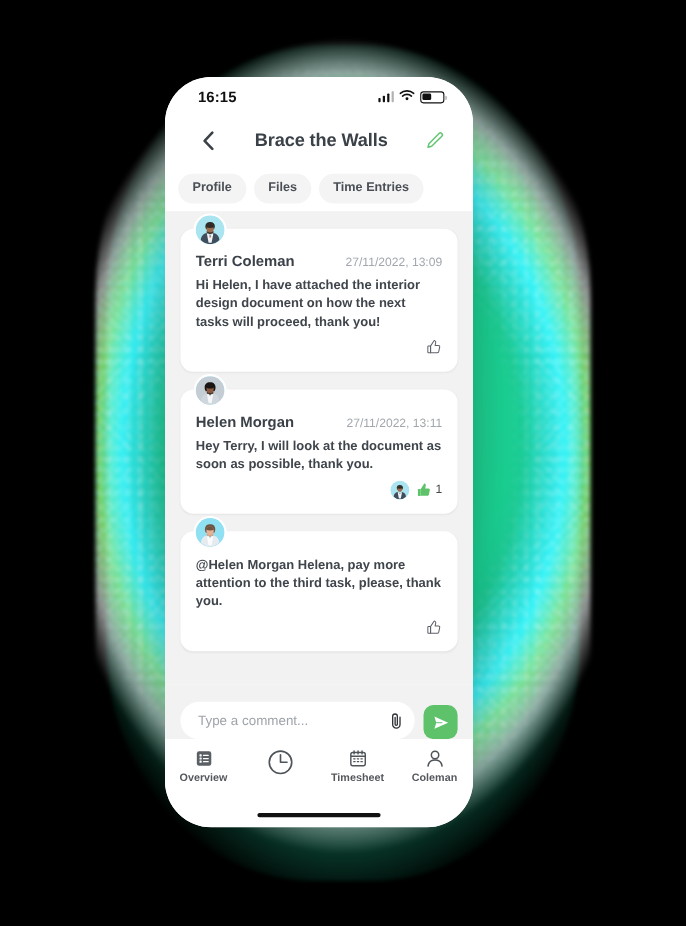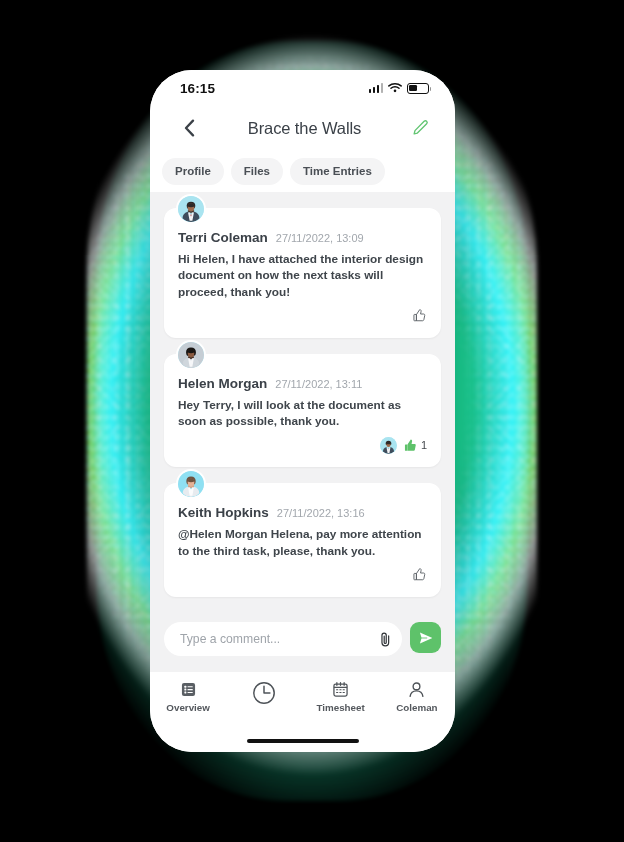--- a/index.html
+++ b/index.html
@@ -70,21 +70,21 @@
     background-size: 9px 9px, 13px 13px, 11px 11px, 8px 8px, 14px 14px, 10px 10px, 12px 12px, 9px 9px, 15px 15px;
     -webkit-mask-image: radial-gradient(ellipse 60% 48% at 50% 48%, rgba(0,0,0,0) 56%, #000 70%, #000 84%, rgba(0,0,0,0) 94%);
             mask-image: radial-gradient(ellipse 60% 48% at 50% 48%, rgba(0,0,0,0) 56%, #000 70%, #000 84%, rgba(0,0,0,0) 94%);
   }
 
   
   .phone {
     position: absolute;
     left: 150px;
     top: 70px;
-    width: 305px;
+    width: 280px;
     height: 682px;
     background: #ffffff;
     border-radius: 42px;
     box-shadow: 0 18px 50px rgba(0,0,0,0.28);
     overflow: hidden;
     display: flex;
     flex-direction: column;
   }
 
   
@@ -139,21 +139,21 @@
   }
   .back-btn {
     width: 26px; height: 26px;
     display: flex; align-items: center; justify-content: center;
     cursor: pointer;
   }
   .page-title {
     flex: 1;
     text-align: center;
     font-size: 16.5px;
-    font-weight: 400;
+    font-weight: 700;
     color: #3b4148;
     letter-spacing: -0.1px;
   }
   .edit-btn {
     width: 26px; height: 26px;
     display: flex; align-items: center; justify-content: center;
     cursor: pointer;
   }
 
   
@@ -214,20 +214,21 @@
     border-radius: 50%;
     overflow: hidden;
     background: #b9e7f2;
     box-shadow: 0 0 0 2px #fff;
   }
   .avatar svg { display: block; width: 100%; height: 100%; }
 
   .c-row {
     display: flex;
     align-items: baseline;
+    justify-content: space-between;
     gap: 8px;
     margin-bottom: 6px;
   }
   .c-name {
     font-size: 13.5px;
     font-weight: 700;
     color: #3b4148;
   }
   .c-date {
     font-size: 11px;
@@ -266,21 +267,21 @@
     font-size: 11px;
     color: #45494e;
     font-weight: 500;
   }
 
   
   .composer {
     flex: 0 0 50px;
     background: #f2f2f3;
     display: flex;
-    align-items: flex-start;
+    align-items: flex-end;
     padding: 0 14px;
     gap: 8px;
   }
   .composer-field {
     flex: 1 1 auto;
     height: 34px;
     background: #fff;
     border-radius: 17px;
     display: flex;
     align-items: center;
@@ -473,24 +474,20 @@
           <svg viewBox="0 0 40 40">
             <circle cx="20" cy="20" r="20" fill="#8fe0f2"></circle>
             <path d="M20 8.6c4.8 0 7.2 2.7 7.2 6.9 0 2-.5 3.7-1.3 4.9l-11.8.1c-.8-1.2-1.3-2.9-1.3-5 0-4.2 2.4-6.9 7.2-6.9Z" fill="#6e5340"></path>
             <ellipse cx="20" cy="18" rx="5.1" ry="6.1" fill="#e5b295"></ellipse>
             <path d="M14.8 16.3c1.6.8 3.3 1.1 5.2 1.1s3.6-.3 5.2-1.1c-.4-3.2-2.3-5-5.2-5s-4.8 1.8-5.2 5Z" fill="#6e5340"></path>
             <path d="M15.6 22c1.3 1.1 2.8 1.7 4.4 1.7s3.1-.6 4.4-1.7c.2.9.3 1.6.3 2.2-1.3 1.3-2.9 2-4.7 2s-3.4-.7-4.7-2c0-.6.1-1.3.3-2.2Z" fill="#d9a184"></path>
             <path d="M14.8 24.2 20 28l5.2-3.8C30 25.5 32.8 29.4 32.8 34.3A20 20 0 0 1 20 40 20 20 0 0 1 7.2 34.3c0-4.9 2.8-8.8 7.6-10.1Z" fill="#e7ebef"></path>
             <path d="M17.5 24.8 20 29l2.5-4.2 1.8 1.2-2.2 12h-4.2l-2.2-12 1.8-1.2Z" fill="#fbfcfd"></path>
           </svg>
         </div>
-        <div class="c-row">
-          <span class="c-name">Keith Hopkins</span>
-          <span class="c-date">27/11/2022, 13:16</span>
-        </div>
         <div class="c-body">@Helen Morgan Helena, pay more attention to the third task, please, thank you.</div>
         <div class="c-actions">
           <span class="like-btn">
             <svg width="15" height="15" viewBox="0 0 20 20" fill="none">
               <path d="M6 8.6 10.1 2.4c.2-.3.7-.4 1-.2.9.5 1.3 1.6 1 2.6L11.4 8h4.1c1 0 1.7.9 1.5 1.8l-1.2 5.8c-.2.8-.9 1.4-1.7 1.4H6V8.6Z" stroke="#5d6268" stroke-width="1.25" stroke-linejoin="round"></path>
               <path d="M3.2 8.6h2.6v8.4H3.2a.6.6 0 0 1-.6-.6V9.2c0-.3.3-.6.6-.6Z" stroke="#5d6268" stroke-width="1.25" stroke-linejoin="round"></path>
             </svg>
           </span>
         </div>
       </div>

